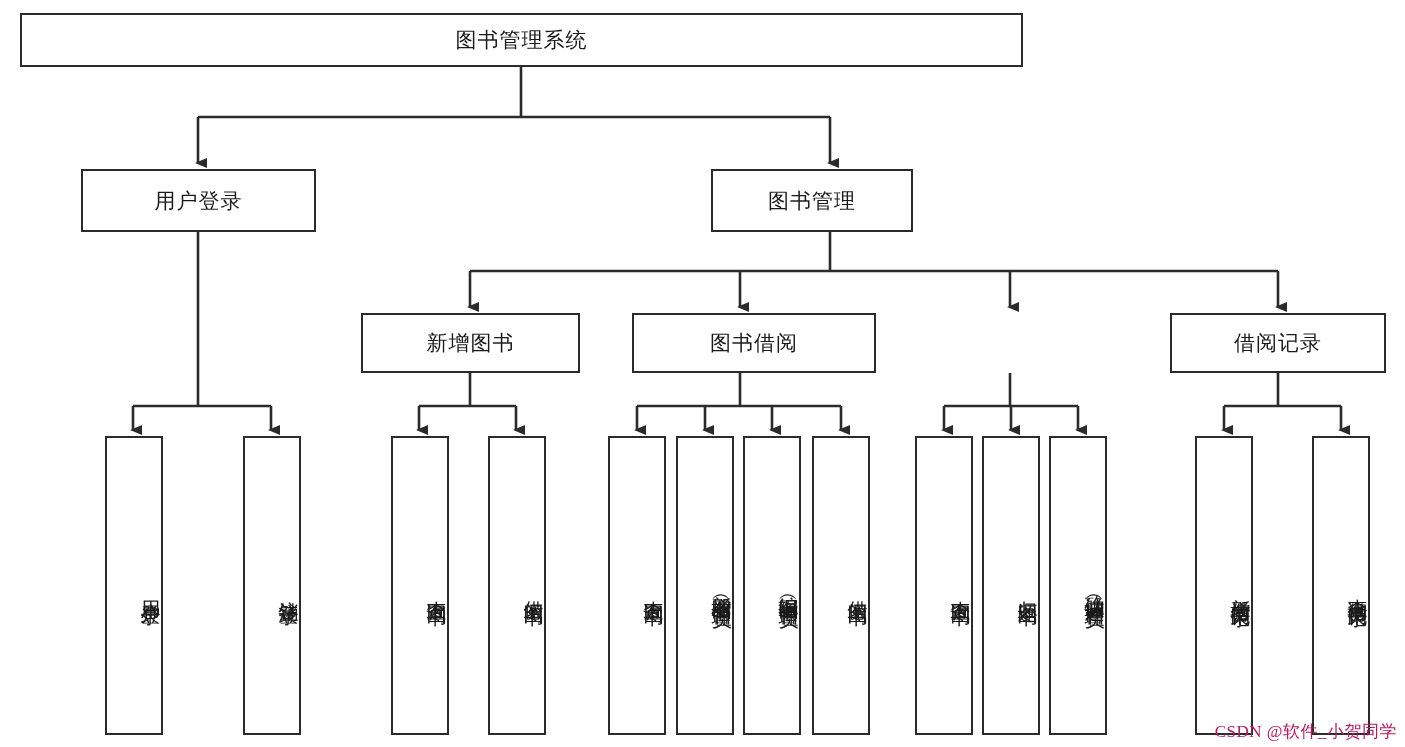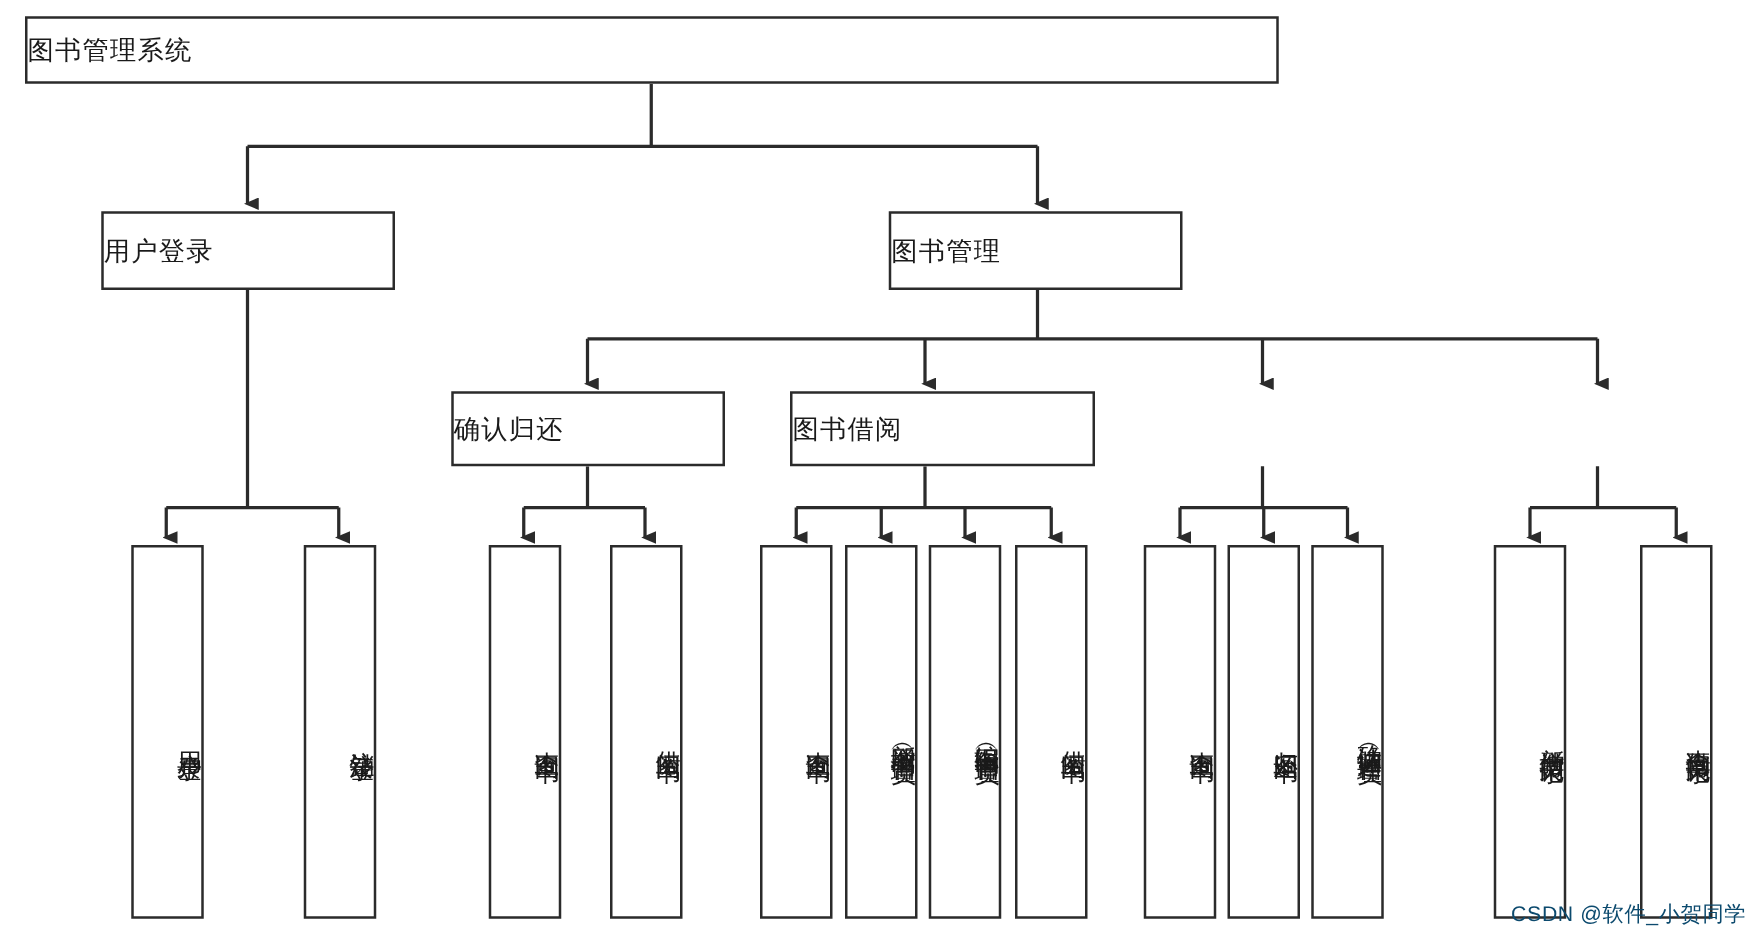--- a/index.html
+++ b/index.html
@@ -23,20 +23,21 @@
     left: 0; top: 0;
     width: 1405px; height: 747px;
     pointer-events: none;
   }
   .node {
     position: absolute;
     background: #ffffff;
     border: 2.5px solid #2b2b2b;
     display: flex;
     align-items: center;
+    justify-content: center;
     color: #1a1a1a;
   }
   .node.h {
     font-size: 21px;
     letter-spacing: 1px;
   }
   .node.v {
     font-size: 20px;
     writing-mode: vertical-rl;
     text-orientation: upright;
@@ -50,23 +51,24 @@
   .node.v > span {
     writing-mode: vertical-rl;
     text-orientation: upright;
   }
   .node.v.tall > span { font-size: 20px; }
   .watermark {
     position: absolute;
     right: 8px;
     bottom: 4px;
     font-size: 17px;
-    color: #0c4a6e;
+    color: #be185d;
     letter-spacing: 0.5px;
     white-space: nowrap;
+    font-family: Liberation Serif, serif;
   }
 </style>
 </head>
 <body>
 
 <div id="diagram">
 
   <svg class="wires" viewBox="0 0 1405 747" xmlns="http://www.w3.org/2000/svg">
     <defs>
       <marker id="arrow" markerWidth="12" markerHeight="12" refX="5" refY="9" orient="auto" markerUnits="userSpaceOnUse">
@@ -119,29 +121,32 @@
     </g>
   </svg>
 
   <div class="node h" style="left:20px; top:13px; width:1003px; height:54px;">
     <span>图书管理系统</span>
   </div>
 
   <div class="node h" style="left:81px; top:169px; width:235px; height:63px;">
     <span>用户登录</span>
   </div>
-  <div class="node h" style="left:711px; top:169px; width:235px; height:63px;">
+  <div class="node h" style="left:711px; top:169px; width:202px; height:63px;">
     <span>图书管理</span>
   </div>
 
   <div class="node h" style="left:361px; top:313px; width:219px; height:60px;">
-    <span>确认归还</span>
+    <span>新增图书</span>
   </div>
   <div class="node h" style="left:632px; top:313px; width:244px; height:60px;">
     <span>图书借阅</span>
+  </div>
+  <div class="node h" style="left:1170px; top:313px; width:216px; height:60px;">
+    <span>借阅记录</span>
   </div>
 
   <div class="node v" style="left:105px; top:436px; width:58px; height:299px;">
     <span>用户登录</span>
   </div>
   <div class="node v" style="left:243px; top:436px; width:58px; height:299px;">
     <span>注销登录</span>
   </div>
 
   <div class="node v" style="left:391px; top:436px; width:58px; height:299px;">

